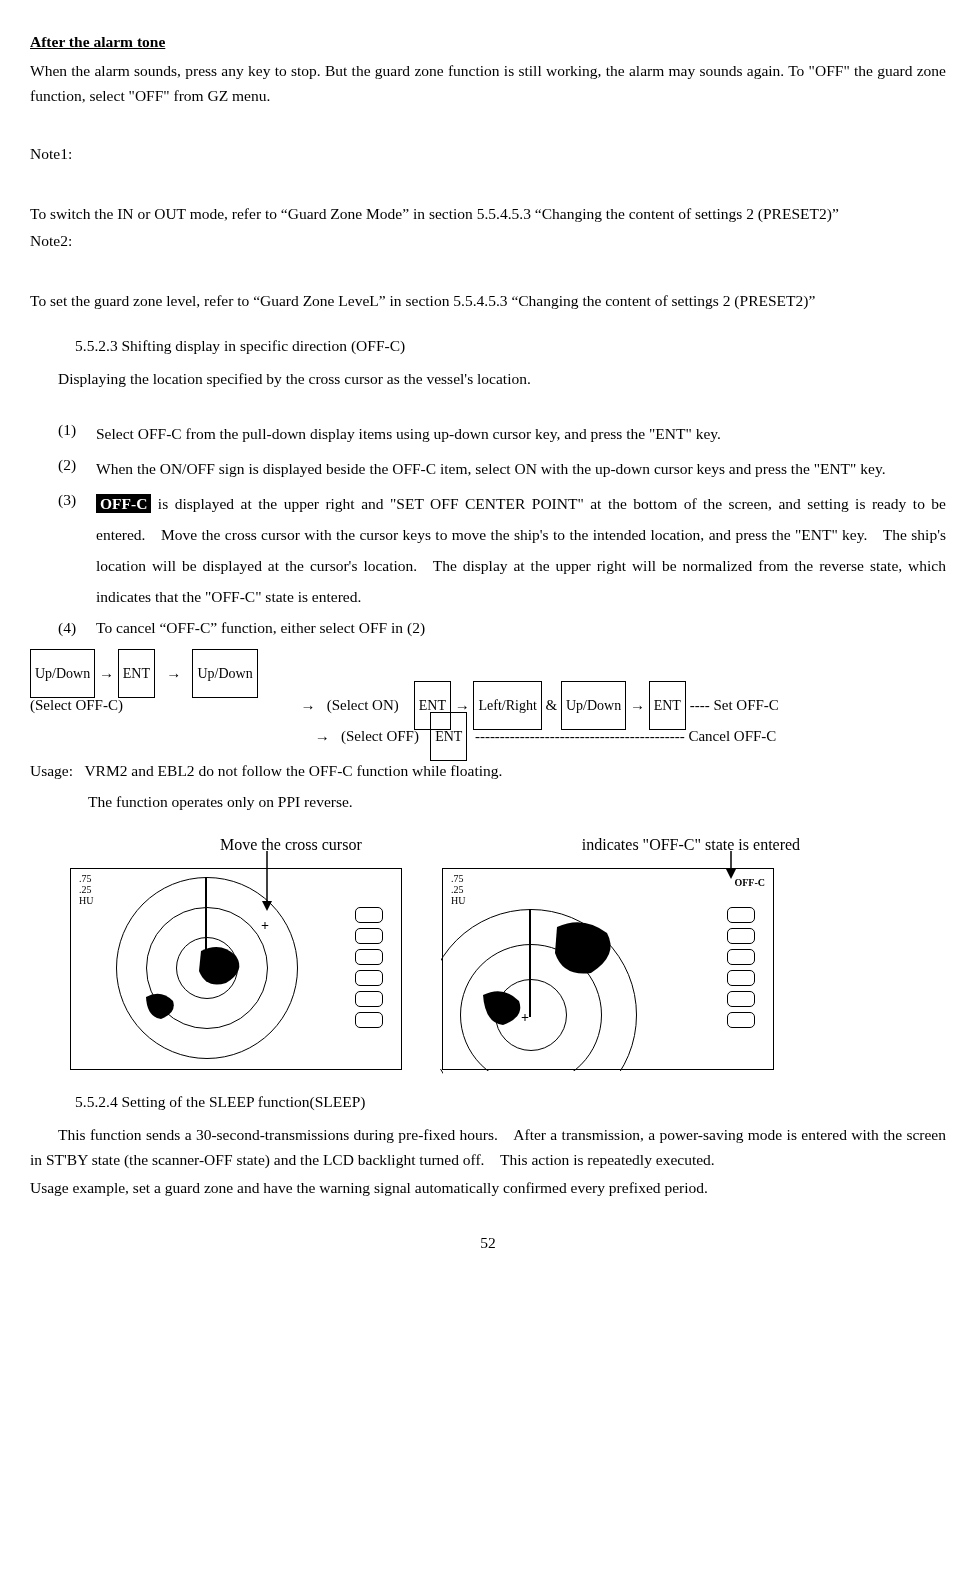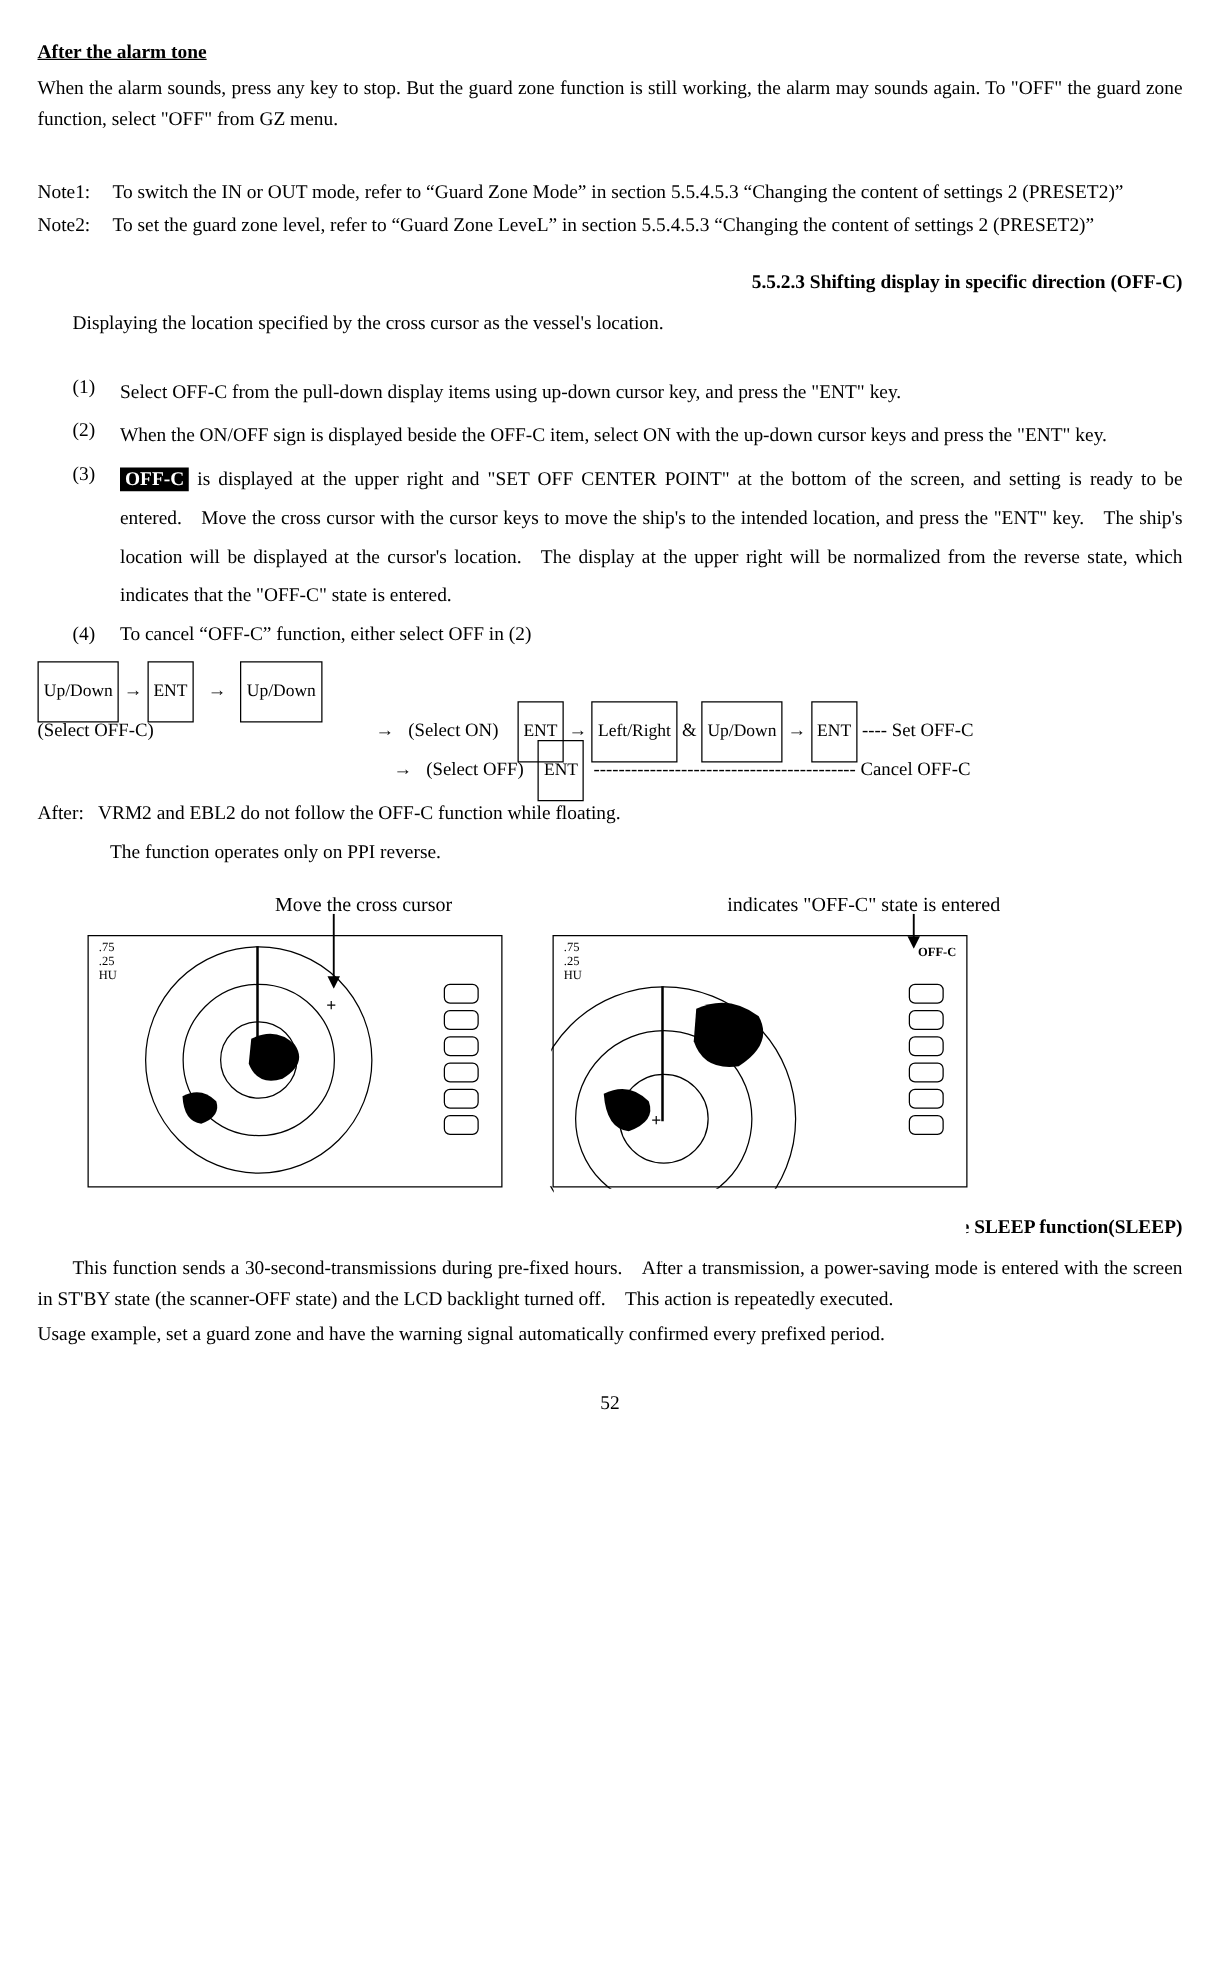--- a/index.html
+++ b/index.html
@@ -10,25 +10,24 @@
     padding: 30px 30px 30px 30px;
     color: #000;
     width: 916px;
   }
   .bold-u {
     font-weight: bold;
     text-decoration: underline;
   }
   .indent1 { margin-left: 45px; }
   .section-title {
-    font-weight: bold;
+    font-weight: normal;
     margin-left: 45px;
     margin-top: 20px;
     margin-bottom: 8px;
-    text-align: right;
   }
   .para {
     text-align: justify;
     margin: 4px 0;
   }
   .num-item {
     display: flex;
     margin: 4px 0 4px 28px;
     text-align: justify;
   }
@@ -36,20 +35,21 @@
     flex: 0 0 38px;
   }
   .num-item .txt {
     flex: 1;
     line-height: 2.0;
   }
   .note-row {
     display: flex;
     margin: 2px 0;
     text-align: justify;
+    flex-direction: column;
   }
   .note-row .lbl { flex: 0 0 60px; }
   .note-row .txt { flex: 1; }
   .inverse {
     background: #000;
     color: #fff;
     font-weight: bold;
     padding: 1px 4px;
   }
   .boxed {
@@ -181,21 +181,21 @@
   <br>
   <span style="display:inline-block; width:281px"></span>
   <span>→</span>&nbsp;&nbsp;
   <span>(Select OFF)</span>&nbsp;&nbsp;
   <span class="boxed">ENT</span>
   &nbsp;<span>------------------------------------------ Cancel OFF-C</span>
 </div>
 
 <div style="height:6px"></div>
 <div>
-  <span>After:</span>&nbsp;&nbsp;
+  <span>Usage:</span>&nbsp;&nbsp;
   <span>VRM2 and EBL2 do not follow the OFF-C function while floating.</span>
 </div>
 <div style="margin-left:58px; margin-top:6px">The function operates only on PPI reverse.</div>
 
 <div style="height:18px"></div>
 
 <div class="diagram-labels">
   <div class="lab1">Move the cross cursor</div>
   <div class="lab2">indicates "OFF-C" state is entered</div>
 </div>

